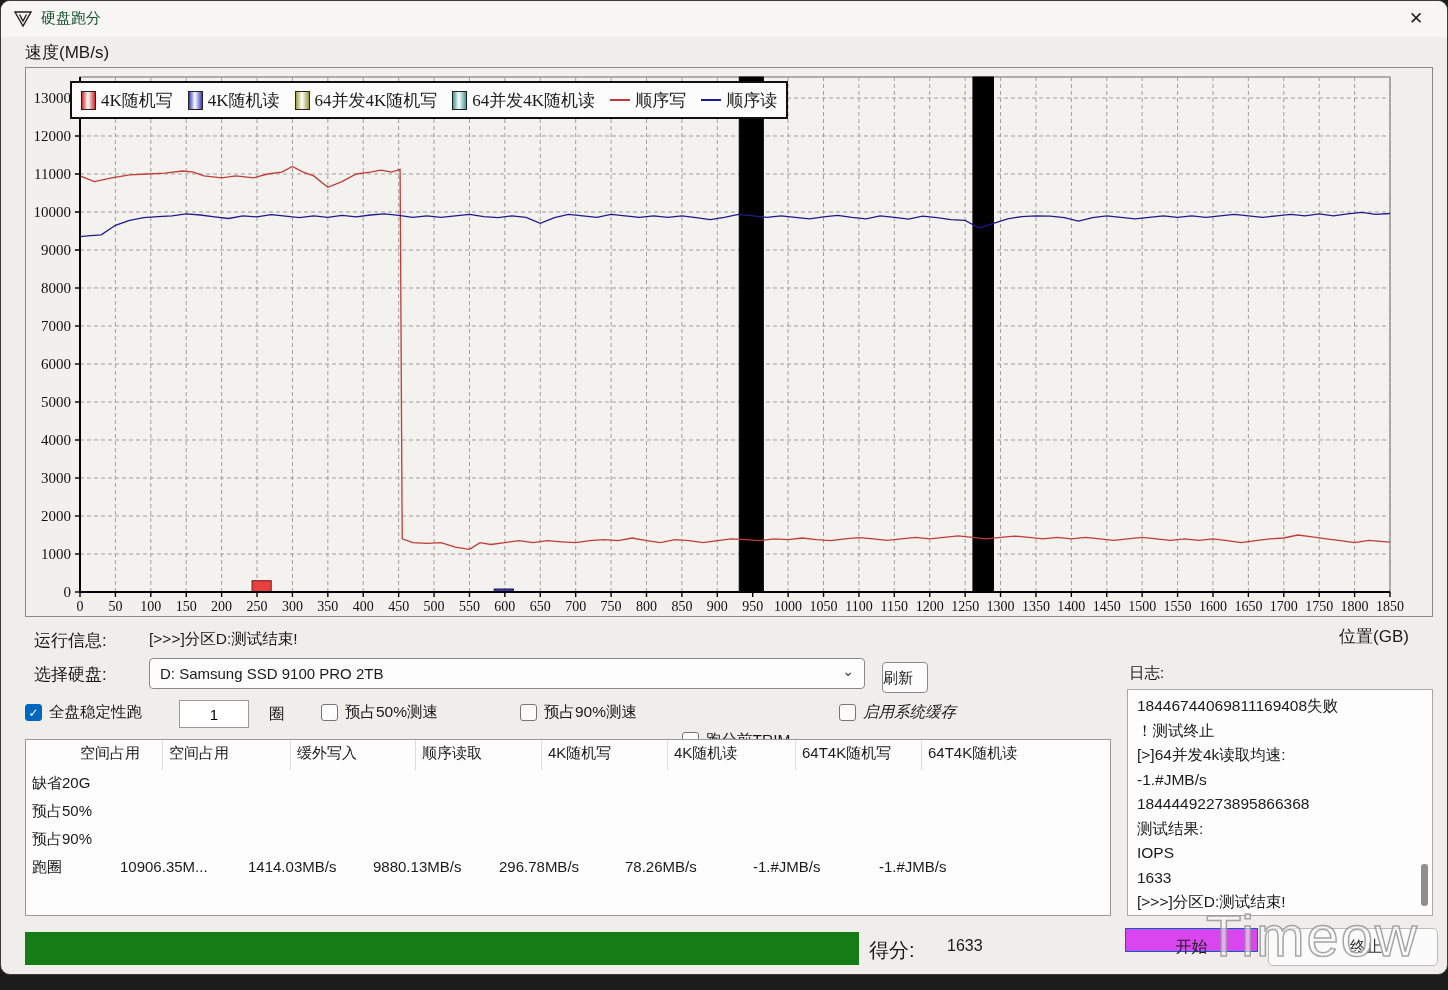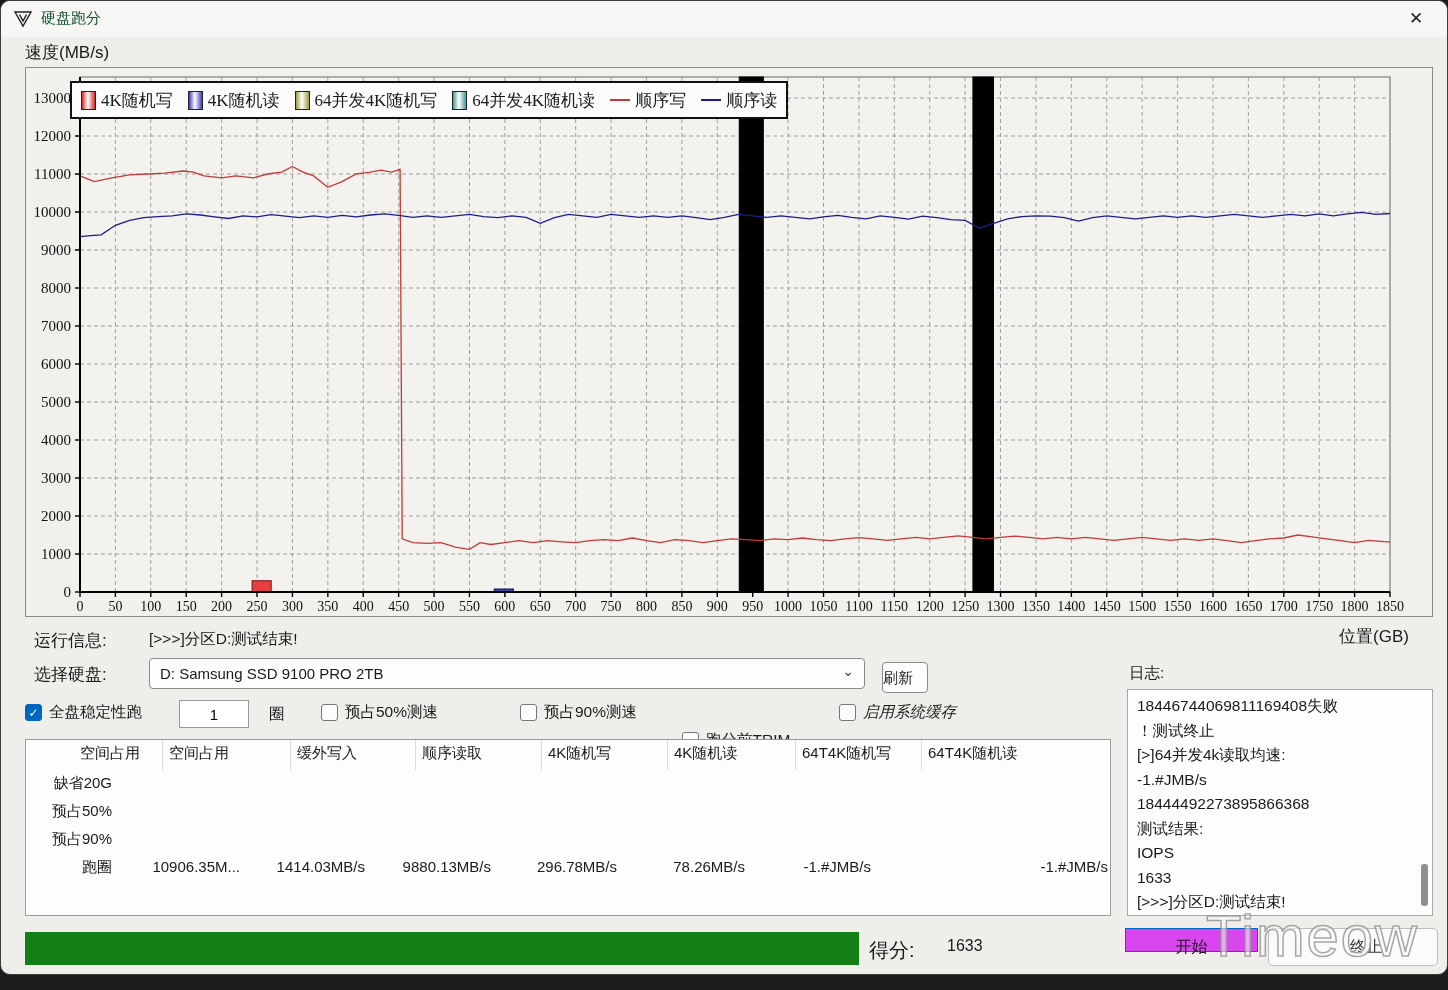--- a/index.html
+++ b/index.html
@@ -50,21 +50,21 @@
   .chk-box.on { background:#0067c0; border-color:#0067c0; }
   #loops-input { position:absolute; left:178px; top:1px; width:70px; height:28px; border:1px solid #9a9a9a;
                  background:#fff; text-align:center; font-size:15px; font-family:inherit; }
   #loops-unit { position:absolute; left:268px; top:5px; font-size:15.5px; }
 
   
   #result-table { position:absolute; left:24px; top:738px; width:1086px; height:177px; background:#fdfdfd;
                   border:1px solid #9a9a9a; font-size:15px; }
   .tr { display:grid; grid-template-columns:88px 128px 125px 126px 126px 128px 126px auto; }
   .tr.head { height:30px;padding-left:48px; }
-  .tr.body { height:28px;text-align:right; }
+  .tr.body { height:28px; }
   .td { padding:4px 2px 0 6px; white-space:nowrap; overflow:hidden; }
   .tr.head .td { border-left:1px solid #dcdcdc; }
   .tr.head .td:first-child { border-left:none; }
 
   
   #log-box { position:absolute; left:1126px; top:688px; width:306px; height:227px; background:#fdfdfd;
              border:1px solid #a8a8a8; font-size:15.5px; line-height:24.5px; padding:4px 20px 4px 9px;
              overflow:hidden; }
   #log-scroll { position:absolute; right:4px; top:174px; width:7px; height:42px; background:#8f8f8f;
                 border-radius:3px; cursor:pointer; }

